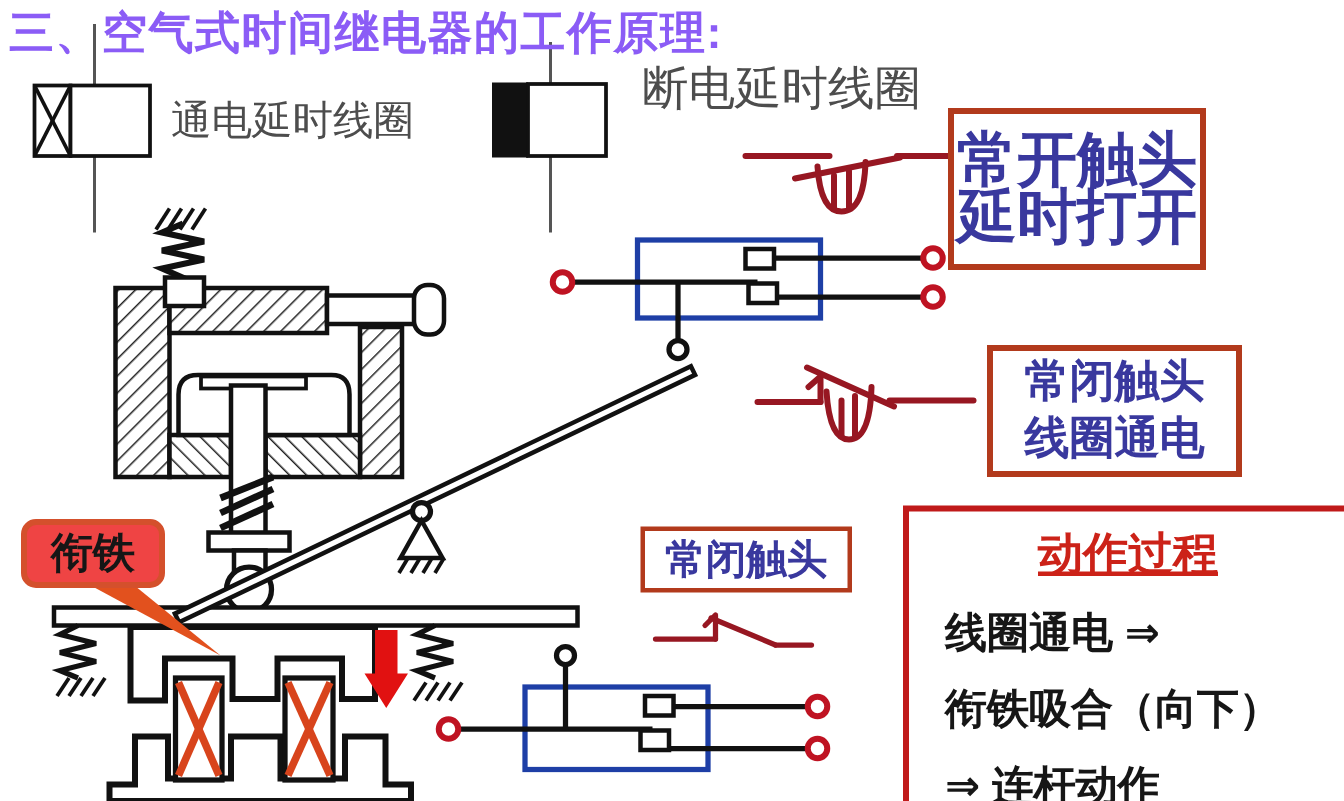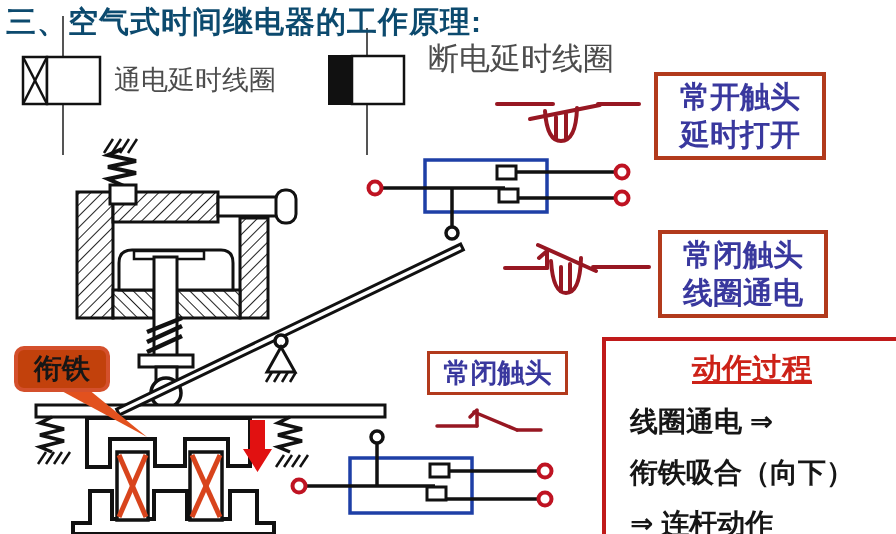--- a/index.html
+++ b/index.html
@@ -2,34 +2,34 @@
 <html><head>
 <meta charset="utf-8">
 <style>
   html,body{margin:0;padding:0;background:#ffffff;}
   #stage{
     position:relative;width:896px;height:534px;background:#ffffff;
     overflow:hidden;font-family:"Liberation Sans","DejaVu Sans",sans-serif;
   }
   #stage svg{position:absolute;left:0;top:0;}
   .txt{position:absolute;white-space:nowrap;}
-  .title{left:6px;top:2px;font-size:30px;font-weight:bold;color:#0c4a6e;letter-spacing:1px;}
+  .title{left:6px;top:2px;font-size:30px;font-weight:bold;color:#8b5cf6;letter-spacing:1px;}
   .coil-label{color:#4d4d4d;}
   .lbl-on{left:114px;top:62px;font-size:27px;}
   .lbl-off{left:428px;top:38px;font-size:31px;}
   .redbox{
     position:absolute;border:4px solid #b23a1c;background:#fff;
     color:#39389e;font-weight:bold;text-align:center;
   }
-  .box-no{left:654px;top:72px;width:164px;font-size:30px;line-height:38px;padding:2px 0;}
+  .box-no{left:632px;top:72px;width:164px;font-size:40px;line-height:38px;padding:12px 0;}
   .box-nc{left:658px;top:230px;width:162px;font-size:30px;line-height:38px;padding:2px 0;}
   .box-nc-small{left:427px;top:351px;width:135px;font-size:27px;line-height:34px;padding:2px 0;border-width:3px;}
   .armature{
     position:absolute;left:14px;top:346px;width:88px;height:38px;
-    border:4px solid #d4502c;border-radius:10px;background:#c2410c;
+    border:4px solid #d4502c;border-radius:10px;background:#ef4444;
     color:#161616;font-weight:bold;font-size:28px;line-height:38px;text-align:center;
   }
   .actionbox{
     position:absolute;left:602px;top:337px;width:300px;height:205px;
     border:4px solid #c01a1a;background:#fff;box-sizing:border-box;
   }
   .actionbox .abtitle{
     margin-top:8px;text-align:center;font-size:30px;font-weight:bold;
     color:#cc2218;text-decoration:underline;
   }

